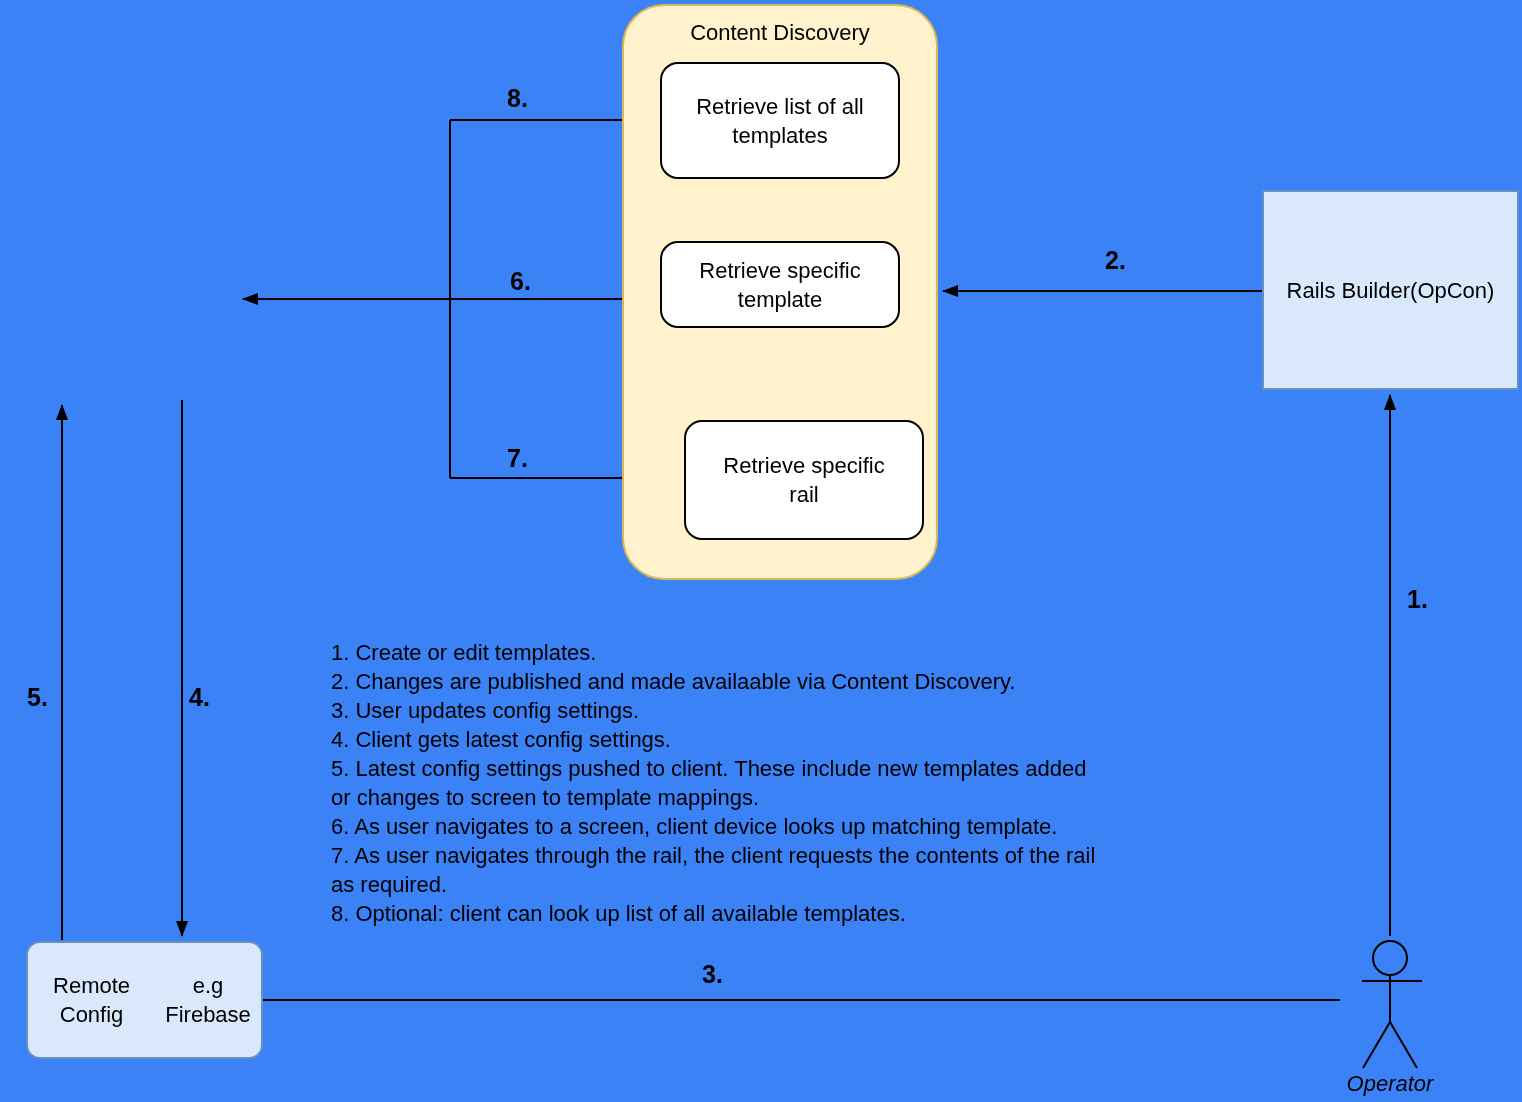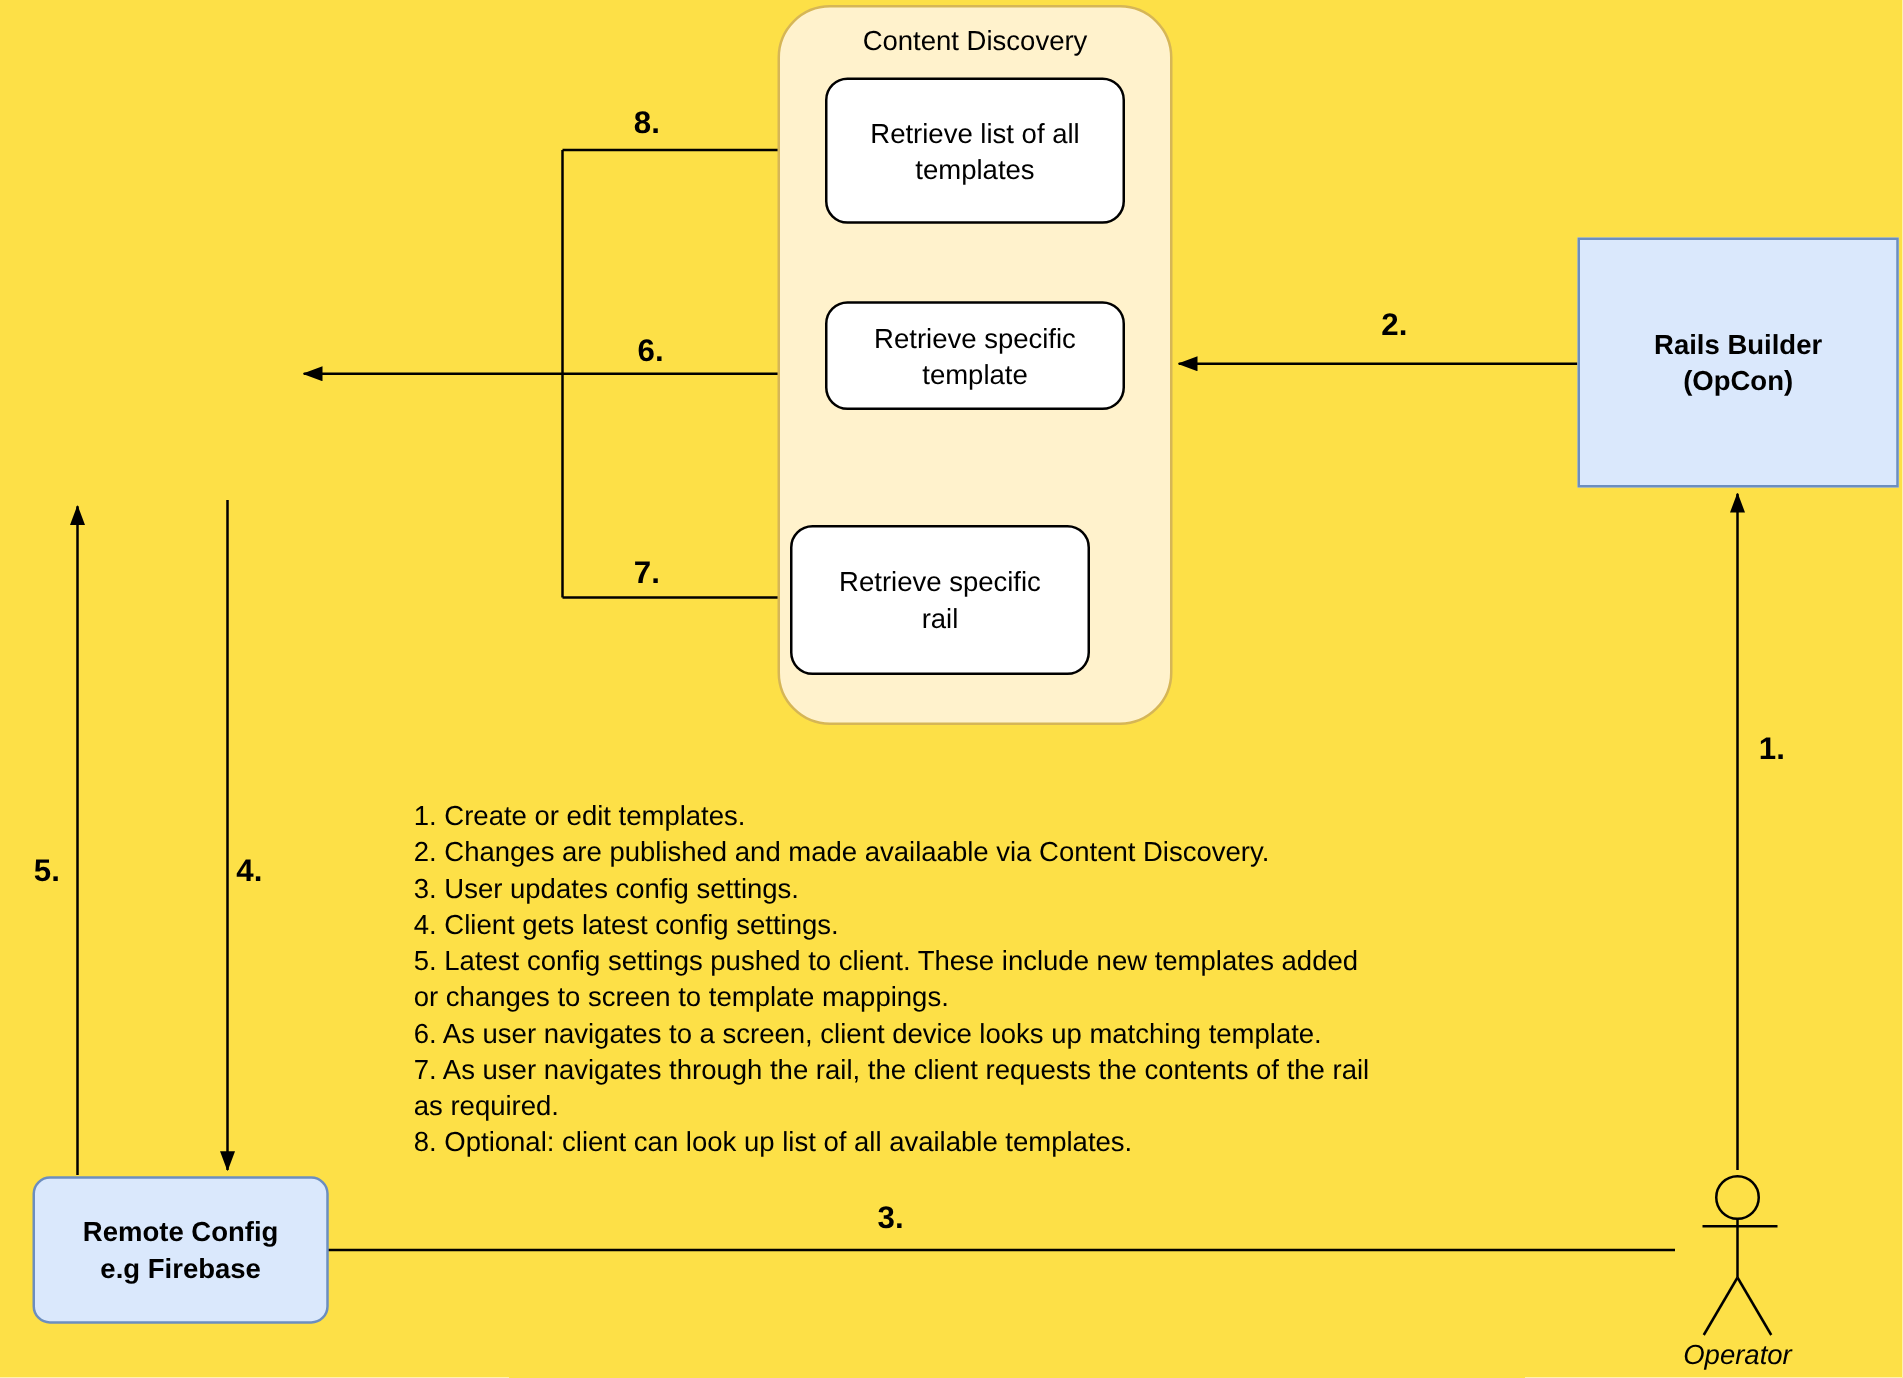--- a/index.html
+++ b/index.html
@@ -3,41 +3,40 @@
 <meta charset="utf-8">
 <style>
   * { margin: 0; padding: 0; box-sizing: border-box; }
   html, body { background: #ffffff; }
   body { font-family: "Liberation Sans", sans-serif; }
 
   .canvas {
     position: relative;
     width: 1522px;
     height: 1102px;
-    background: #fde047;
+    background: #3b82f6;
     overflow: hidden;
   }
 
   .edges-layer {
     position: absolute;
     left: 0; top: 0;
     width: 1522px; height: 1102px;
   }
 
   .node {
     position: absolute;
     display: flex;
-    flex-direction: column;
+    flex-direction: row;
     align-items: center;
     justify-content: center;
     text-align: center;
     font-size: 22px;
     line-height: 29px;
     color: #000000;
-    font-weight: bold;
   }
 
   .node-blue {
     background: #dae8fc;
     border: 2px solid #6c8ebf;
   }
 
   .node-client   { left: 2px;    top: 200px; width: 238px; height: 200px; }
   .node-rails    { left: 1262px; top: 190px; width: 257px; height: 200px; }
   .node-remote   { left: 2px;    top: 941px; width: 237px; height: 118px; border-radius: 14px; margin-left: 24px; }
@@ -68,21 +67,21 @@
     align-items: center;
     justify-content: center;
     text-align: center;
     font-size: 22px;
     line-height: 29px;
     color: #000000;
     padding: 4px 20px;
   }
   .inner-box-1 { left: 660px; top: 62px;  width: 240px; height: 117px; }
   .inner-box-2 { left: 660px; top: 241px; width: 240px; height: 87px; }
-  .inner-box-3 { left: 632px; top: 420px; width: 240px; height: 120px; text-align: center; }
+  .inner-box-3 { left: 684px; top: 420px; width: 240px; height: 120px; text-align: center; }
 
   .edge-label {
     position: absolute;
     font-size: 25px;
     font-weight: bold;
     color: #000000;
     white-space: nowrap;
   }
   .lbl-8 { left: 507px;  top: 84px;  }
   .lbl-6 { left: 510px;  top: 267px; }

